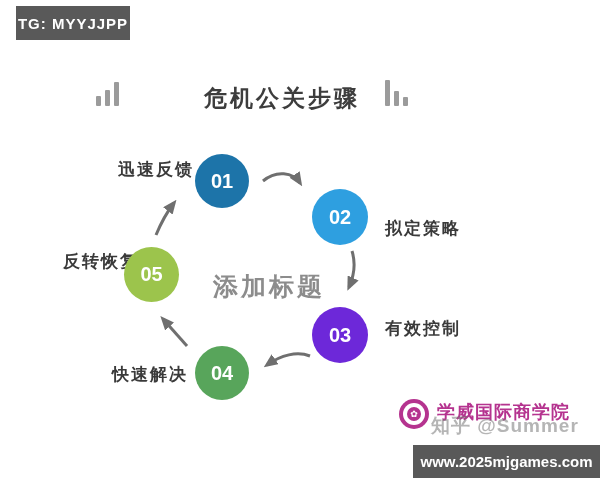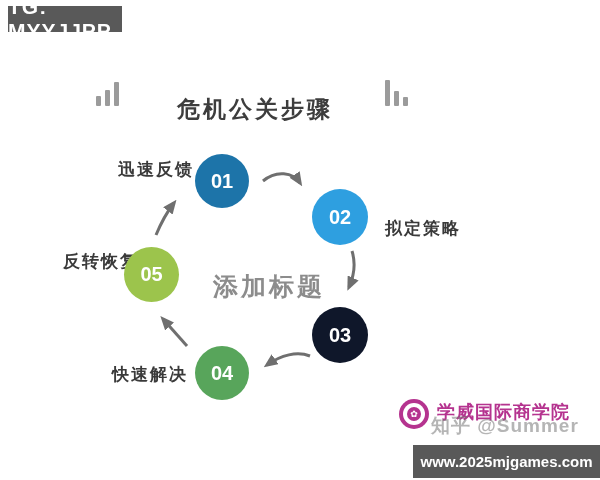--- a/index.html
+++ b/index.html
@@ -2,28 +2,28 @@
 <html><head>
 <meta charset="utf-8">
 <style>
   html,body{margin:0;padding:0;background:#fff;}
   .canvas{
     position:relative;width:600px;height:480px;background:#ffffff;overflow:hidden;
     font-family:"Liberation Sans","DejaVu Sans",sans-serif;
   }
   
   .tg-badge{
-    position:absolute;left:8px;top:6px;width:114px;height:26px;background:#595959;
-    color:#fff;font-size:21px;font-weight:bold;letter-spacing:1px;
+    position:absolute;left:16px;top:6px;width:114px;height:34px;background:#595959;
+    color:#fff;font-size:15px;font-weight:bold;letter-spacing:1px;
     display:flex;align-items:center;justify-content:center;
   }
   
   .title{
-    position:absolute;left:150px;top:83px;width:210px;text-align:center;
-    font-size:23px;font-weight:bold;color:#3d3d3d;letter-spacing:3px;margin-top:11px;
+    position:absolute;left:150px;top:83px;width:210px;text-align:right;
+    font-size:23px;font-weight:bold;color:#3d3d3d;letter-spacing:3px;
   }
   
   .bars{position:absolute;display:flex;align-items:flex-end;gap:4px;height:26px;}
   .bars-left{left:96px;top:80px;}
   .bars-right{left:385px;top:80px;}
   .bars span{display:block;width:5px;background:#9b9b9b;border-radius:1px;}
   .bars-left .b1{height:10px}.bars-left .b2{height:16px}.bars-left .b3{height:24px}
   .bars-right .b1{height:26px}.bars-right .b2{height:15px}.bars-right .b3{height:9px}
   
   .circle{
@@ -113,21 +113,22 @@
     <path d="M187,346 C179,337 171,328 163,319" stroke="#6f6f6f" stroke-width="3" fill="none" marker-end="url(#ah)"></path>
     <path d="M156,235 C161,223 167,212 174,203" stroke="#6f6f6f" stroke-width="3" fill="none" marker-end="url(#ah)"></path>
   </svg>
 
   <div class="circle c1" style="background-color: rgb(29, 116, 169);">01</div>
   <div class="step-label l1">迅速反馈</div>
 
   <div class="circle c2" style="background-color: rgb(46, 159, 224);">02</div>
   <div class="step-label l2">拟定策略</div>
 
-  <div class="circle c3" style="background-color: #0f172a;">03</div>
+  <div class="circle c3" style="background-color: #6d28d9;">03</div>
+  <div class="step-label l3">有效控制</div>
 
   <div class="circle c4" style="background-color: rgb(88, 165, 91);">04</div>
   <div class="step-label l4">快速解决</div>
 
   <div class="circle c5" style="background-color: rgb(156, 196, 76);">05</div>
   <div class="step-label l5">反转恢复</div>
 
   <div class="center-label">添加标题</div>
 
   <div class="brand-logo">

